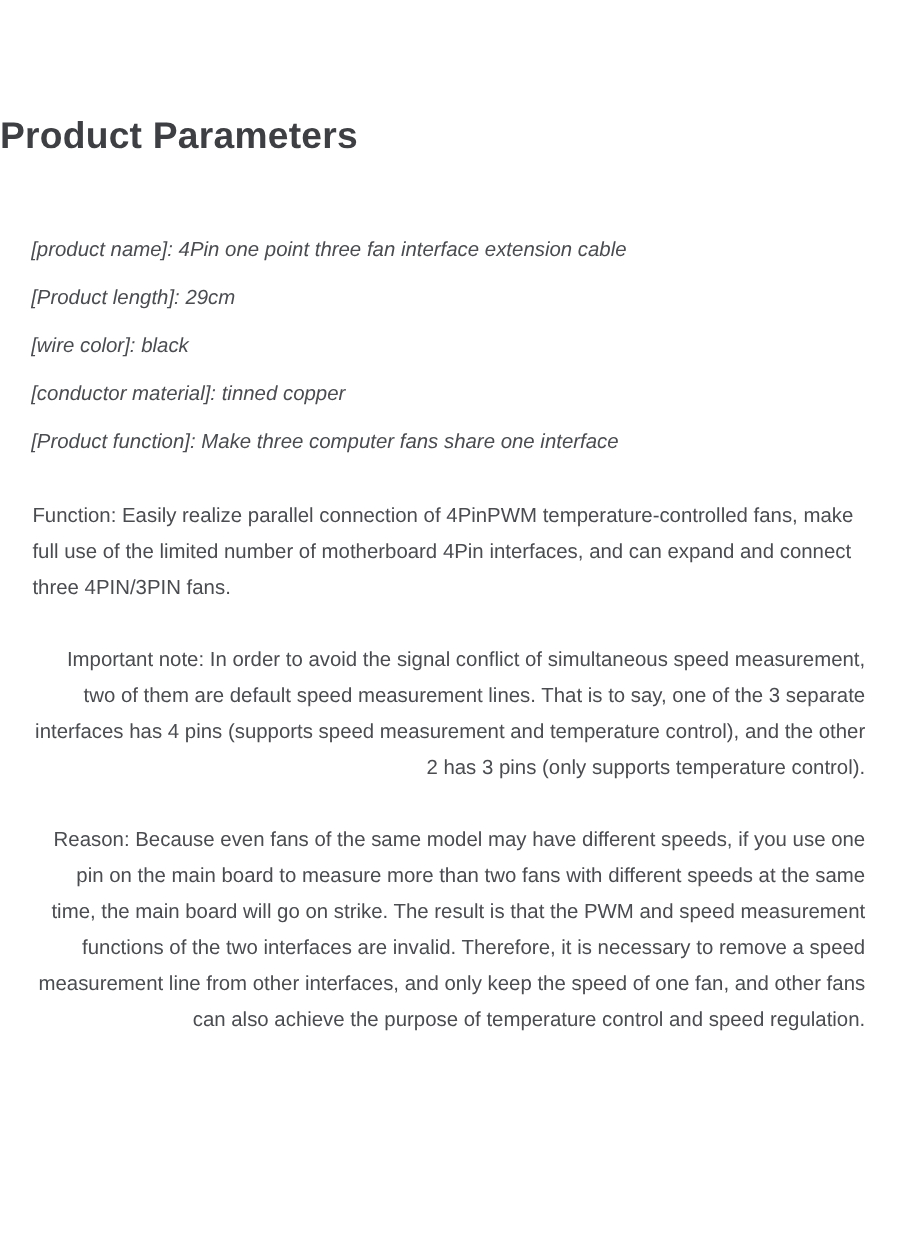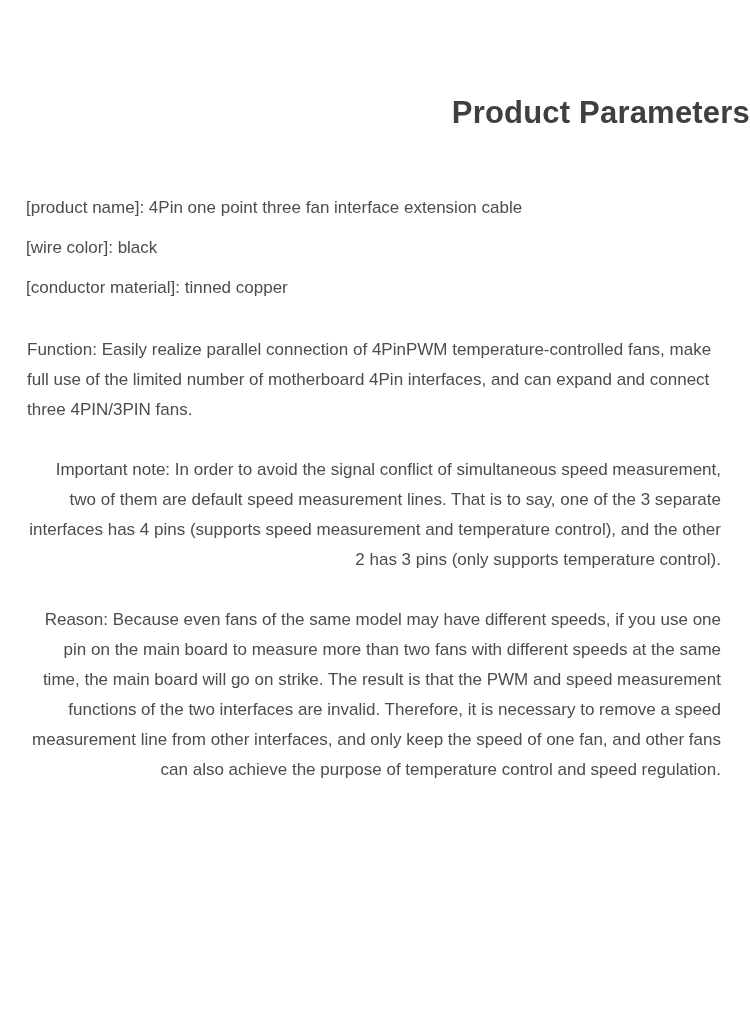--- a/index.html
+++ b/index.html
@@ -12,37 +12,38 @@
     width: 750px;
     min-height: 1029px;
     margin: 0 auto;
     background: #ffffff;
     font-family: "Liberation Sans", "DejaVu Sans", sans-serif;
     -webkit-font-smoothing: antialiased;
   }
   .page-title {
     margin: 0;
     padding-top: 94px;
-    text-align: right;
+    text-align: left;
     font-size: 31px;
     line-height: 38px;
     font-weight: 700;
     color: #3d3f43;
     letter-spacing: 0.2px;
   }
   .spec-list {
     margin-top: 56px;
     padding: 0 22px 0 26px;
     font-size: 17px;
     line-height: 40px;
     color: #4a4c50;
   }
   .spec-item {
     margin: 0;
     word-wrap: break-word;
+    font-style: italic;
   }
   .description {
     margin-top: 27px;
     padding: 0 24px 0 22px;
     font-size: 17px;
     line-height: 30px;
     color: #4a4c50;
   }
   .description p {
     margin: 5px;
@@ -56,22 +57,24 @@
 </style>
 </head>
 <body>
 
 <div class="page">
 
   <h1 class="page-title">Product Parameters</h1>
 
   <div class="spec-list">
     <p class="spec-item">[product name]: 4Pin one point three fan interface extension cable</p>
+    <p class="spec-item">[Product length]: 29cm</p>
     <p class="spec-item">[wire color]: black</p>
     <p class="spec-item">[conductor material]: tinned copper</p>
+    <p class="spec-item">[Product function]: Make three computer fans share one interface</p>
   </div>
 
   <div class="description">
     <p>Function: Easily realize parallel connection of 4PinPWM temperature-controlled fans, make full use of the limited number of motherboard 4Pin interfaces, and can expand and connect three 4PIN/3PIN fans.</p>
     <p>Important note: In order to avoid the signal conflict of simultaneous speed measurement, two of them are default speed measurement lines. That is to say, one of the 3 separate interfaces has 4 pins (supports speed measurement and temperature control), and the other 2 has 3 pins (only supports temperature control).</p>
     <p>Reason: Because even fans of the same model may have different speeds, if you use one pin on the main board to measure more than two fans with different speeds at the same time, the main board will go on strike. The result is that the PWM and speed measurement functions of the two interfaces are invalid. Therefore, it is necessary to remove a speed measurement line from other interfaces, and only keep the speed of one fan, and other fans can also achieve the purpose of temperature control and speed regulation.</p>
   </div>
 
 </div>
 

